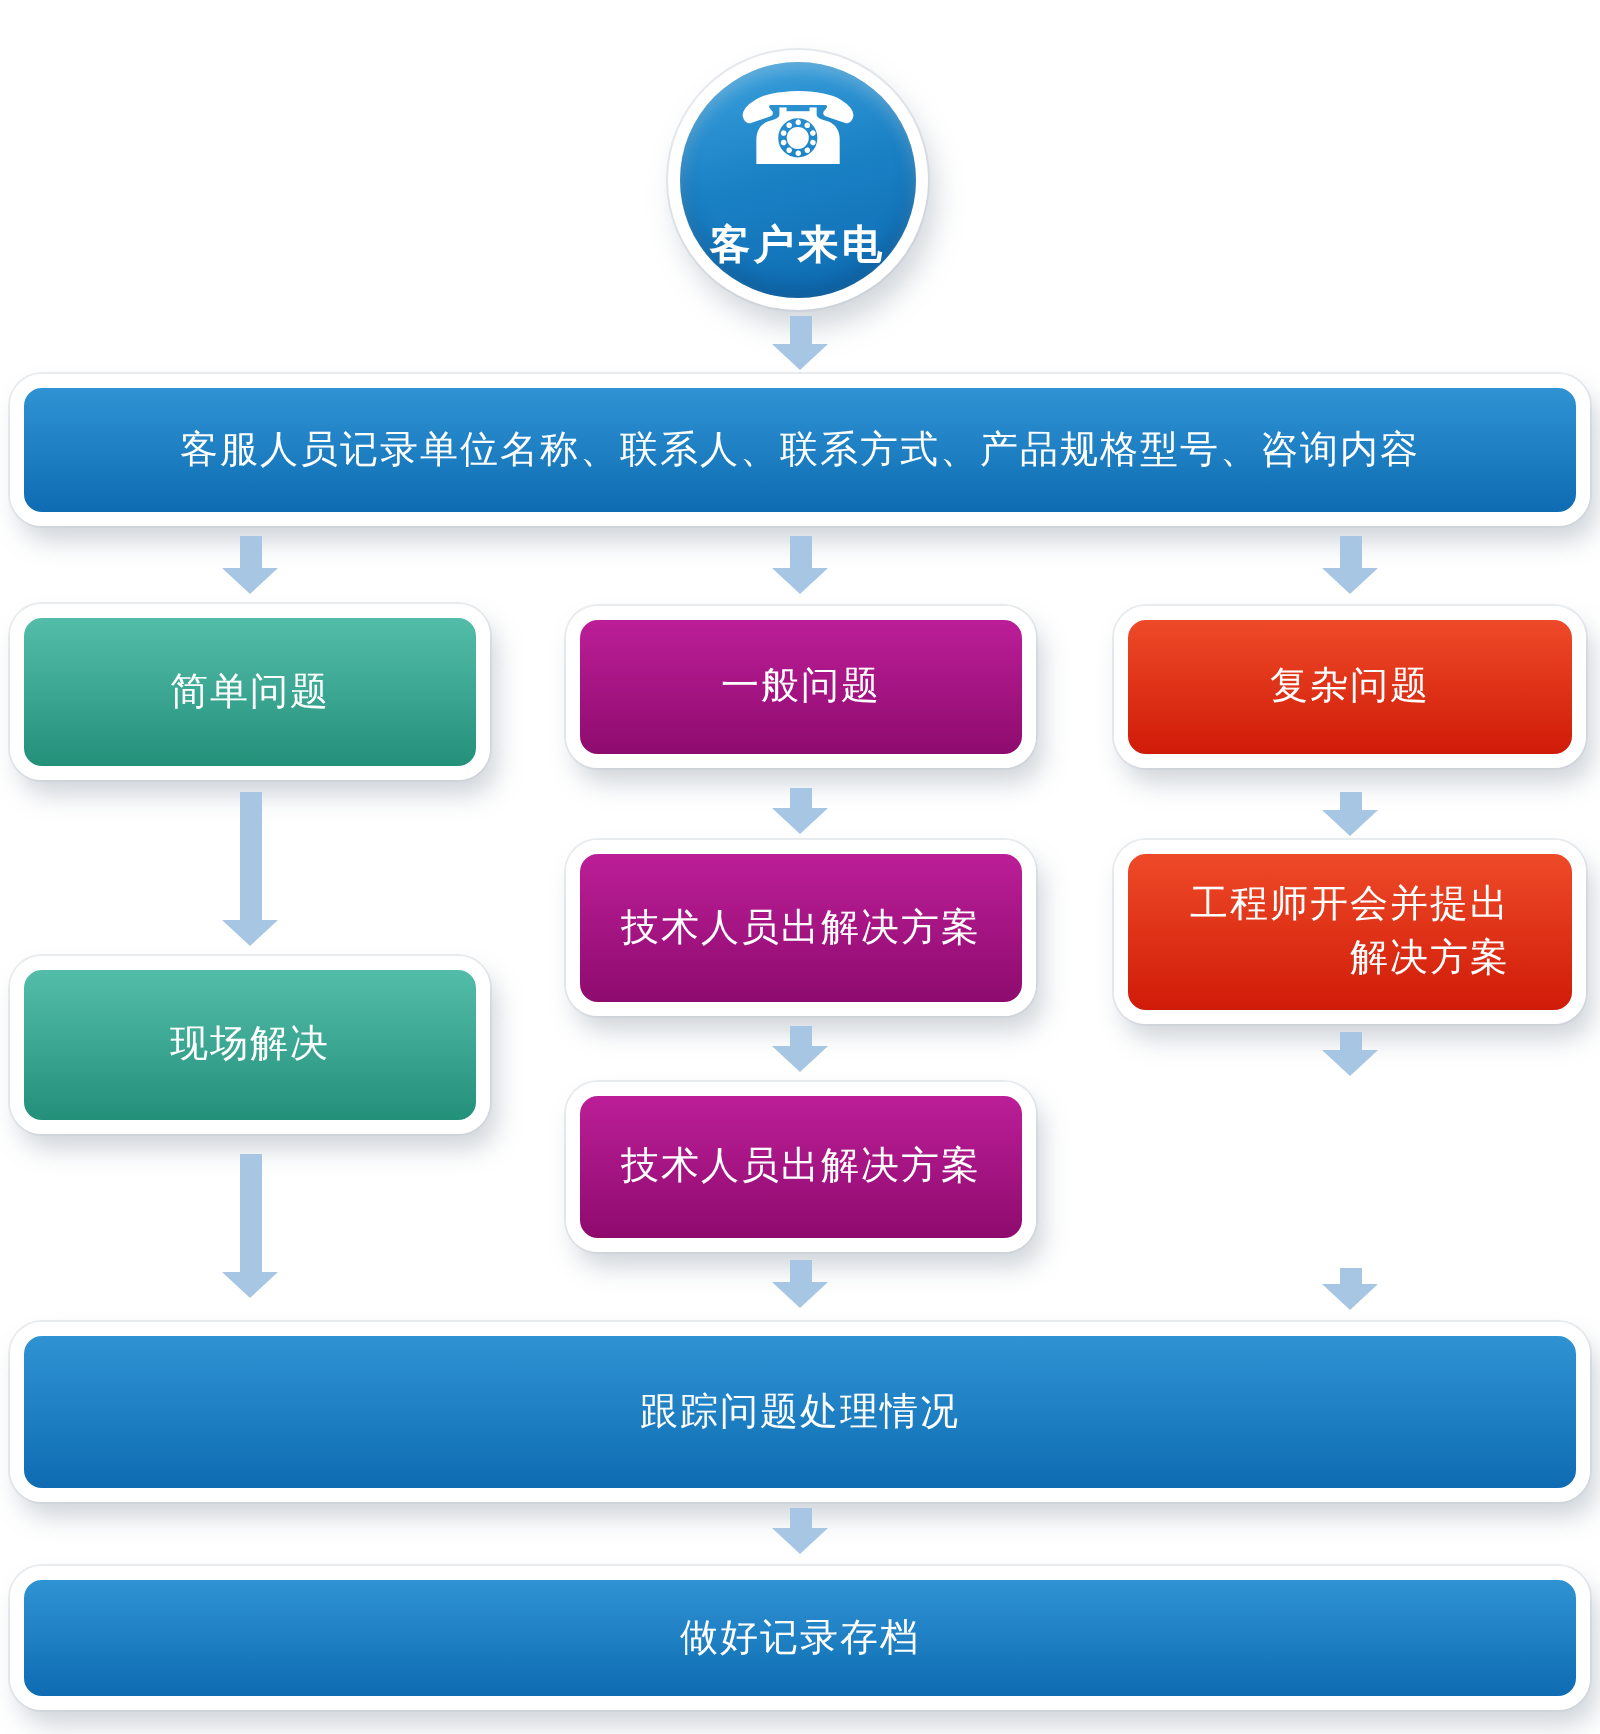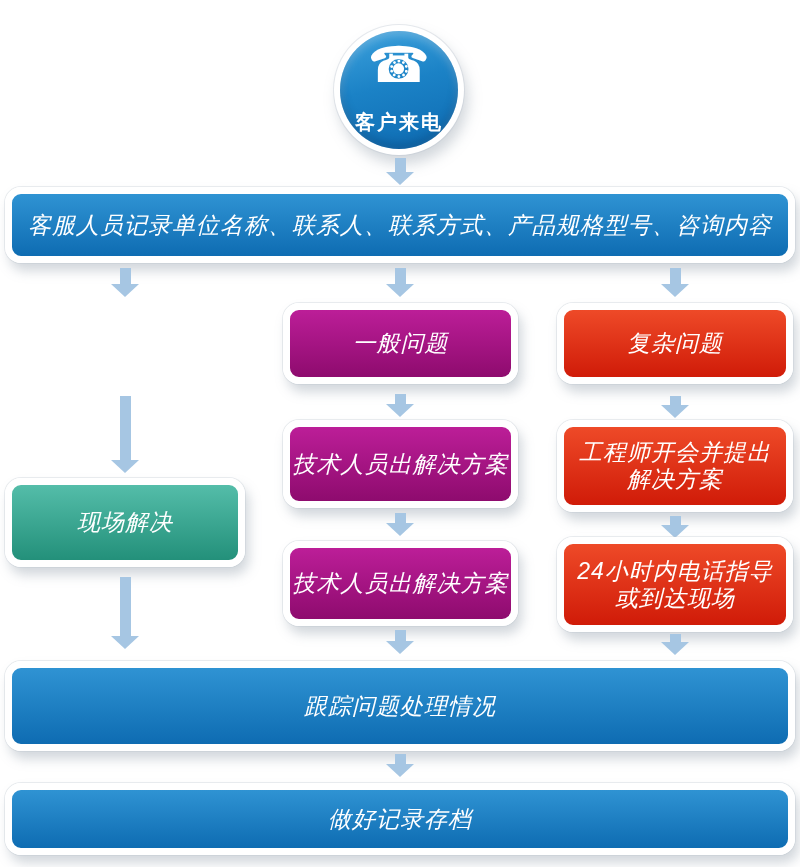--- a/index.html
+++ b/index.html
@@ -32,22 +32,22 @@
   
   .arrow{position:absolute;width:28px;display:flex;flex-direction:column;align-items:center;}
   .arrow i{display:block;}
   .arrow .stem{width:11px;background:var(--arrow);flex:1;}
   .arrow .head{width:0;height:0;border-left:14px solid transparent;border-right:14px solid transparent;border-top:13px solid var(--arrow);}
 
   
   .frame{
     position:absolute;box-sizing:border-box;border:7px solid #ffffff;border-radius:16px;
     box-shadow:0 0 0 1px rgba(185,195,205,.3), 4px 8px 12px rgba(125,140,155,.35);
-    display:flex;align-items:center;justify-content:center;text-align:center;
-    color:var(--text);font-size:23px;letter-spacing:1px;line-height:27px;font-style:italic;
+    display:flex;align-items:center;justify-content:center;text-align:right;
+    color:var(--text);font-size:19px;letter-spacing:1px;line-height:27px;
   }
   .frame .lbl{white-space:pre-line;}
   .bar{background:linear-gradient(180deg,var(--bar-top),var(--bar-bottom));}
   .teal{background:linear-gradient(180deg,var(--teal-top),var(--teal-bottom));}
   .magenta{background:linear-gradient(180deg,var(--magenta-top),var(--magenta-bottom));}
   .red{background:linear-gradient(180deg,var(--red-top),var(--red-bottom));}
 </style>
 </head>
 <body>
 
@@ -75,20 +75,23 @@
     </div>
   <div class="arrow" style="left:386px;top:268px;height:29px">
       <i class="stem"></i>
       <i class="head"></i>
     </div>
   <div class="arrow" style="left:661px;top:268px;height:29px">
       <i class="stem"></i>
       <i class="head"></i>
     </div>
 
+  <div class="frame teal" style="left:5px;top:302px;width:240px;height:88px">
+    <span class="lbl">简单问题</span>
+  </div>
   <div class="frame magenta" style="left:283px;top:303px;width:235px;height:81px">
     <span class="lbl">一般问题</span>
   </div>
   <div class="frame red" style="left:557px;top:303px;width:236px;height:81px">
     <span class="lbl">复杂问题</span>
   </div>
 
   <div class="arrow" style="left:111px;top:396px;height:77px">
       <i class="stem"></i>
       <i class="head"></i>
@@ -118,24 +121,20 @@
       <i class="head"></i>
     </div>
   <div class="arrow" style="left:661px;top:516px;height:22px">
       <i class="stem"></i>
       <i class="head"></i>
     </div>
 
   <div class="frame magenta" style="left:283px;top:541px;width:235px;height:85px">
     <span class="lbl">技术人员出解决方案</span>
   </div>
-  <div class="frame red" style="left:557px;top:537px;width:236px;height:95px">
-    <span class="lbl">24小时内电话指导
-或到达现场</span>
-  </div>
 
   <div class="arrow" style="left:111px;top:577px;height:72px">
       <i class="stem"></i>
       <i class="head"></i>
     </div>
   <div class="arrow" style="left:386px;top:630px;height:24px">
       <i class="stem"></i>
       <i class="head"></i>
     </div>
   <div class="arrow" style="left:661px;top:634px;height:21px">

